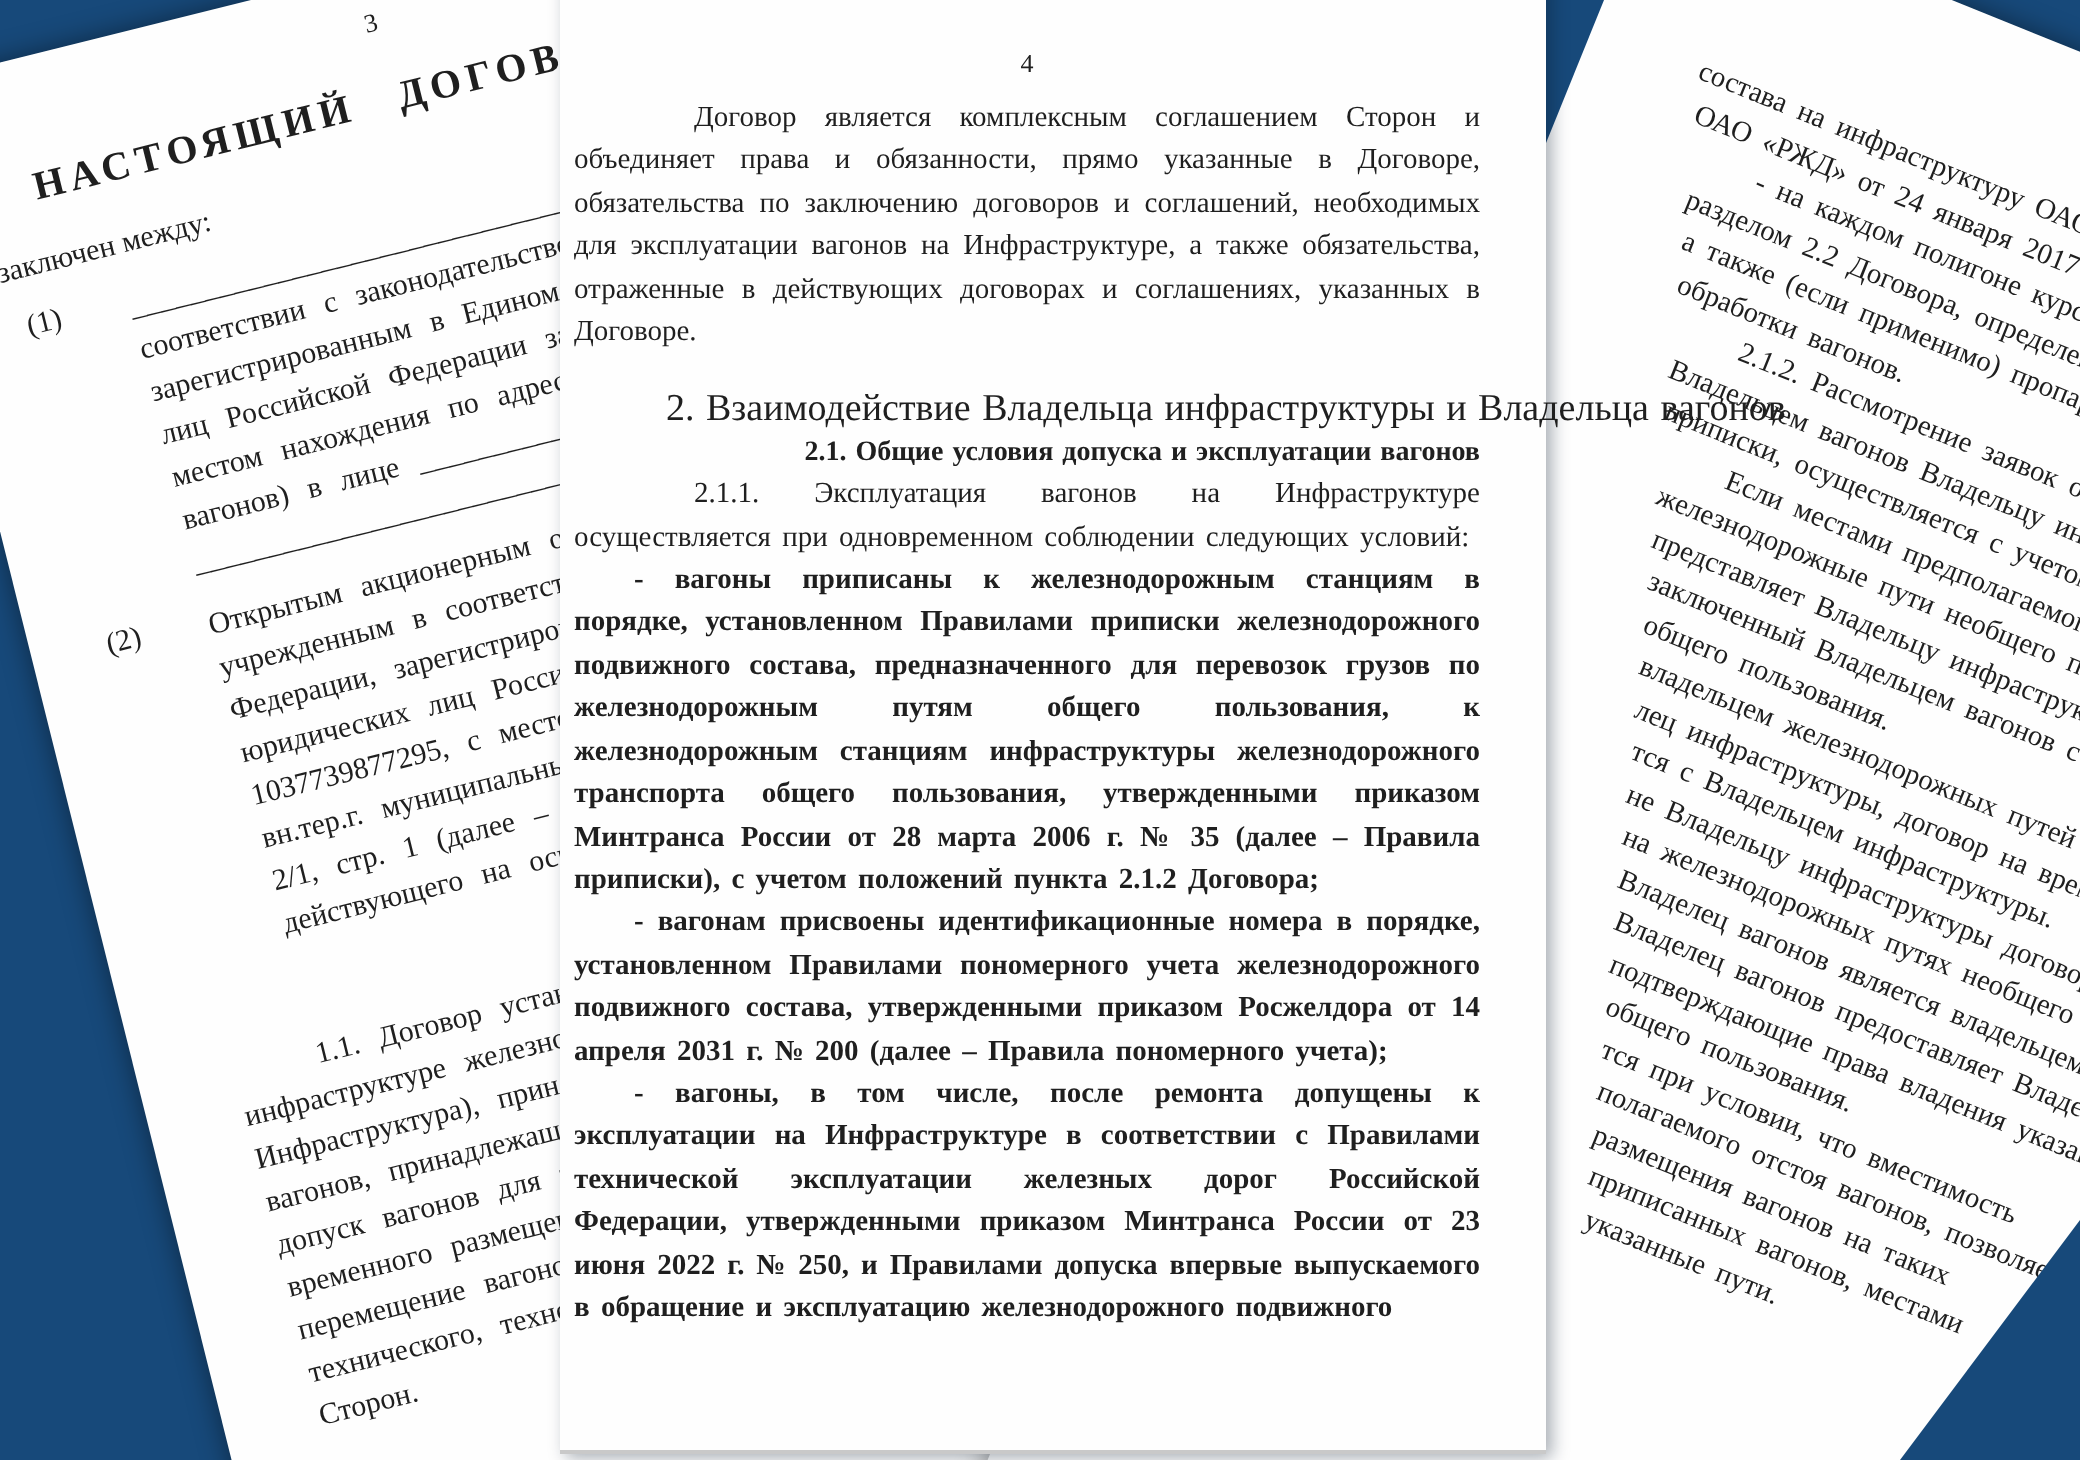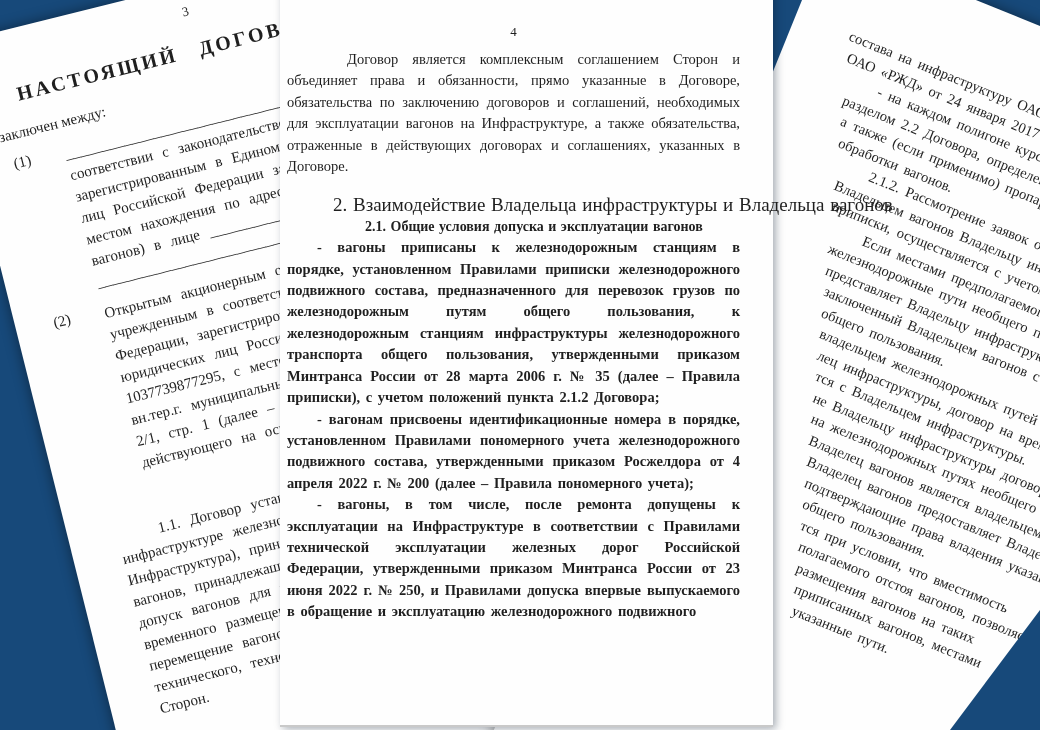--- a/index.html
+++ b/index.html
@@ -90,21 +90,21 @@
     font-size:14.5px;line-height:21.4px;
     word-spacing:2px;
   }
   .cpara.dash{text-indent:30px;font-weight:bold;}
   .cpara.h1{
     font-weight:normal;text-indent:46px;font-size:19px;
     white-space:nowrap;text-align:center;margin-top:17px;word-spacing:1px;
   }
   .cpara.h2{
     font-weight:bold;text-indent:78px;font-size:14px;
-    white-space:nowrap;text-align:left;word-spacing:1px;
+    white-space:nowrap;text-align:right;word-spacing:1px;
   }
 </style>
 </head>
 <body>
 
 <div class="stage">
 
   <div class="page page-left">
     <div class="pl-num">3</div>
     <div class="pl-title">НАСТОЯЩИЙ ДОГОВОР О ВЗАИМОДЕЙСТВИИ</div>
@@ -181,19 +181,20 @@
 
   <div class="wedge-top"></div>
   <div class="wedge-corner"></div>
 
   <div class="page page-center">
     <div class="pc-num">4</div>
     <div>
         <div class="cpara">Договор является комплексным соглашением Сторон и объединяет права и обязанности, прямо указанные в Договоре, обязательства по заключению договоров и соглашений, необходимых для эксплуатации вагонов на Инфраструктуре, а также обязательства, отраженные в действующих договорах и соглашениях, указанных в Договоре.</div>
         <div class="cpara h1">2. Взаимодействие Владельца инфраструктуры и Владельца вагонов</div>
         <div class="cpara h2">2.1. Общие условия допуска и эксплуатации вагонов</div>
+        <div class="cpara">2.1.1. Эксплуатация вагонов на Инфраструктуре осуществляется при одновременном соблюдении следующих условий:</div>
         <div class="cpara dash">- вагоны приписаны к железнодорожным станциям в порядке, установленном Правилами приписки железнодорожного подвижного состава, предназначенного для перевозок грузов по железнодорожным путям общего пользования, к железнодорожным станциям инфраструктуры железнодорожного транспорта общего пользования, утвержденными приказом Минтранса России от 28 марта 2006 г. № 35 (далее – Правила приписки), с учетом положений пункта 2.1.2 Договора;</div>
-        <div class="cpara dash">- вагонам присвоены идентификационные номера в порядке, установленном Правилами пономерного учета железнодорожного подвижного состава, утвержденными приказом Росжелдора от 4 апреля 2022 г. № 200 (далее – Правила пономерного учета);</div>
+        <div class="cpara dash">- вагонам присвоены идентификационные номера в порядке, установленном Правилами пономерного учета железнодорожного подвижного состава, утвержденными приказом Росжелдора от 14 апреля 2031 г. № 200 (далее – Правила пономерного учета);</div>
         <div class="cpara dash">- вагоны, в том числе, после ремонта допущены к эксплуатации на Инфраструктуре в соответствии с Правилами технической эксплуатации железных дорог Российской Федерации, утвержденными приказом Минтранса России от 23 июня 2022 г. № 250, и Правилами допуска впервые выпускаемого в обращение и эксплуатацию железнодорожного подвижного</div>
       </div>
   </div>
 
 </div>
 
 </body></html>

